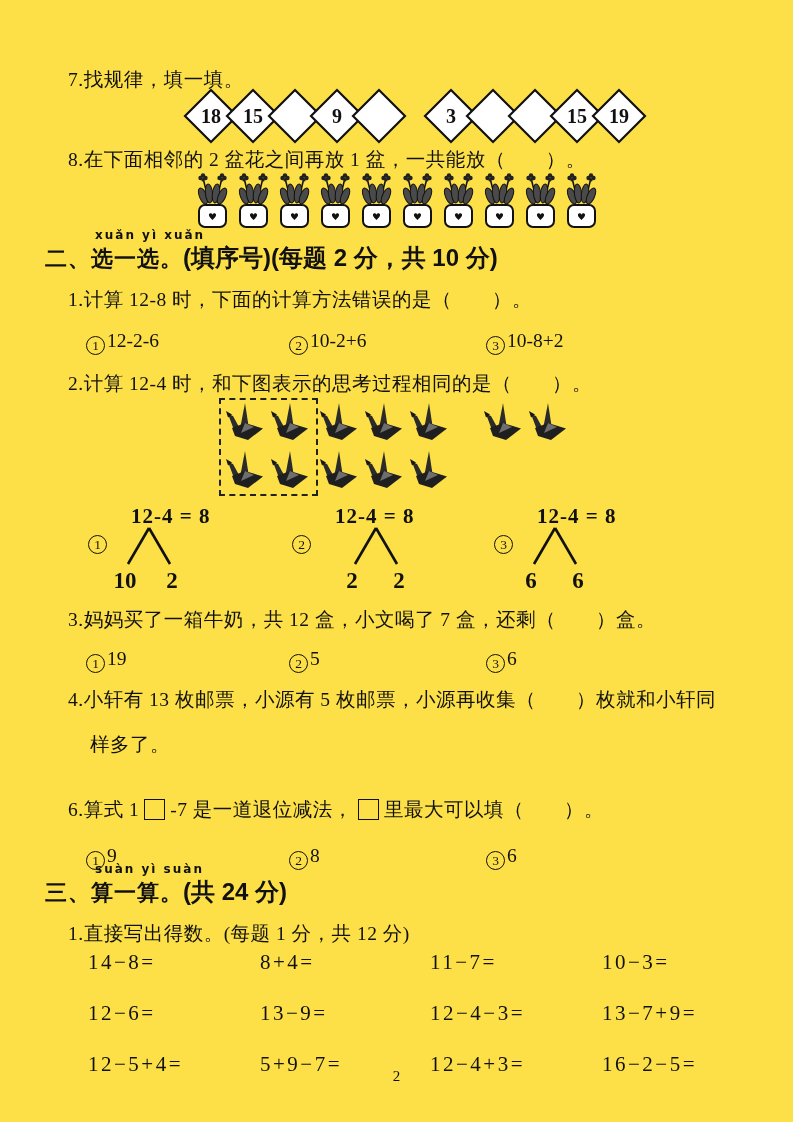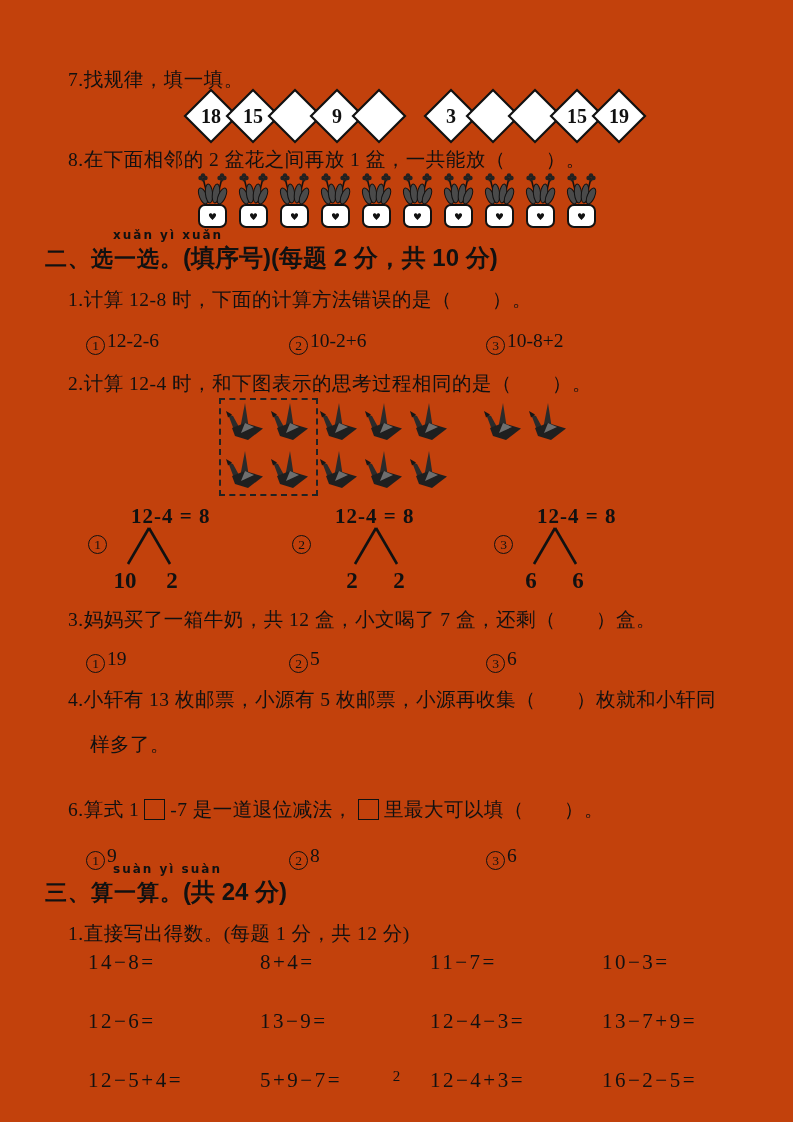--- a/index.html
+++ b/index.html
@@ -1,41 +1,41 @@
 <!DOCTYPE html>
 <html><head>
 <meta charset="utf-8">
 <title>数学试卷</title>
 <style>
   *{margin:0;padding:0;box-sizing:border-box}
   html,body{background:#fff}
-  .page{position:relative;width:793px;height:1122px;background:#c2410c;color:#111;
+  .page{position:relative;width:793px;height:1122px;background:#fde047;color:#111;
         font-family:"Liberation Serif","DejaVu Serif",serif;overflow:hidden}
   .q{position:absolute;left:68px;font-size:19.5px;white-space:nowrap;letter-spacing:.5px}
   .q2line{left:90px}
   .sechead{position:absolute;left:45px;font-family:"Liberation Sans","DejaVu Sans",sans-serif}
-  .pinyin{display:block;font-size:12px;font-weight:bold;margin-left:68px;letter-spacing:2px;
+  .pinyin{display:block;font-size:12px;font-weight:bold;margin-left:50px;letter-spacing:2px;
           font-family:"DejaVu Sans","Liberation Sans",sans-serif}
   .sectitle{font-size:22px;font-weight:bold;letter-spacing:1px}
   .secmeta{font-size:24px;font-weight:bold}
   .optrow{position:absolute;left:86px;width:640px;height:28px}
   .opt{position:absolute;top:0;font-size:19.5px;white-space:nowrap}
   .opt:nth-child(1){left:0}
   .opt:nth-child(2){left:203px}
   .opt:nth-child(3){left:400px}
   .mk{display:inline-block;width:19px;height:19px;border:1.4px solid #111;border-radius:50%;
       text-align:center;line-height:17px;font-size:13.5px;margin-right:2px;vertical-align:-3px}
   .blank-box{display:inline-block;width:21px;height:21px;border:1.7px solid #111;margin:0 5px;vertical-align:-4px}
   .figure{position:absolute}
   .bond{position:absolute;top:0;display:flex;align-items:flex-start}
   .bond .mk{margin-top:32px;flex:0 0 auto}
   .crane{position:absolute}
   .dashedbox{position:absolute;border:2.2px dashed #222}
   .arith{position:absolute;left:88px;top:950px;display:grid;
-         grid-template-columns:172px 170px 172px auto;row-gap:33px;
+         grid-template-columns:172px 170px 172px auto;row-gap:25px;
          font-size:21px;letter-spacing:2.5px;font-weight:bold;font-family:"Liberation Serif","DejaVu Serif",serif}
   .arith .cell{height:26px;font-weight:normal}
   .pagenum{position:absolute;left:0;right:0;top:1068px;text-align:center;font-size:15px}
   .pot{margin-right:2px}
 </style>
 </head>
 <body>
 
 <div class="page">
 

